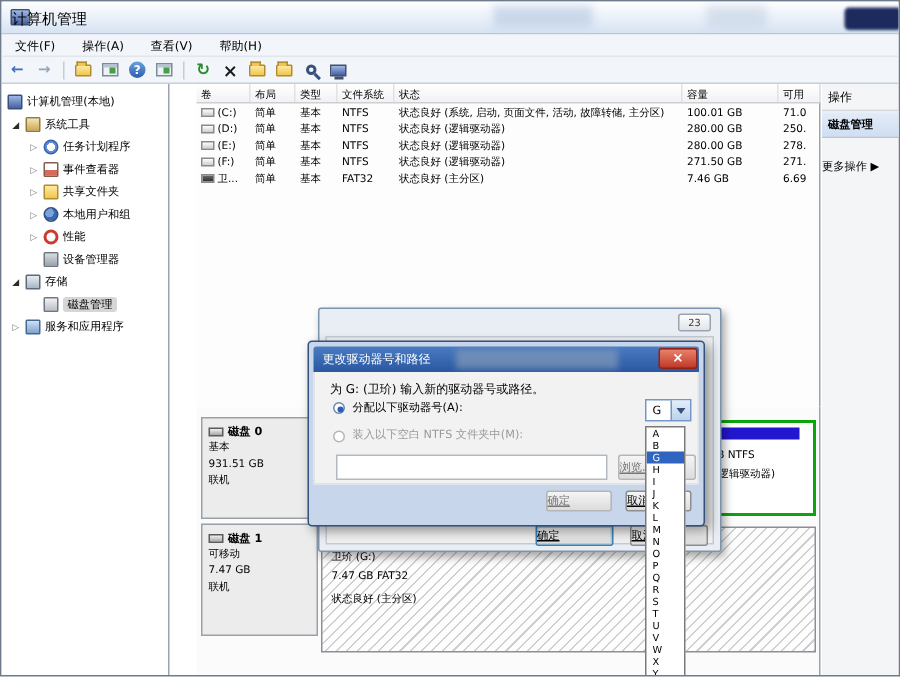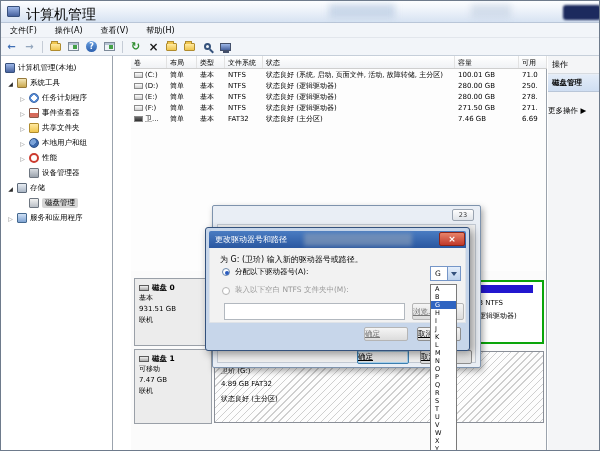--- a/index.html
+++ b/index.html
@@ -6,21 +6,21 @@
   html,body { width:600px; height:451px; overflow:hidden; }
   body { font-family:"DejaVu Sans","Liberation Sans",sans-serif; font-size:8px; color:#000;
          background:#fff; position:relative; border:1px solid #6e7b8c; }
   .abs { position:absolute; }
 
   
   .titlebar { left:0; top:0; width:600px; height:22px;
     background:linear-gradient(#fdfeff,#e7eef8 60%,#d7e3f2); border-bottom:1px solid #b9c6d8; }
   .win-ico { left:6px; top:5px; width:13px; height:11px; border:1px solid #37507c;
     background:linear-gradient(#9db7e8,#47629e); border-radius:1px; }
-  .win-title { left:25px; top:5px; font-size:14px; }
+  .win-title { left:7px; top:5px; font-size:10px; }
   .blur1 { left:328px; top:3px; width:66px; height:14px; background:rgba(175,195,220,.55); filter:blur(3px); }
   .blur2 { left:470px; top:3px; width:40px; height:14px; background:rgba(185,200,220,.45); filter:blur(3px); }
   .blur3 { left:562px; top:4px; width:38px; height:15px; background:#1c2a5e; border-radius:3px; filter:blur(1px); }
 
   
   .menubar { left:0; top:22px; width:600px; height:15px; background:#f2f5f9;
     border-bottom:1px solid #e2e6ec; display:flex; align-items:center; }
   .menu-item { padding:0 9px; line-height:15px; font-size:8px; }
   .toolbar { left:0; top:37px; width:600px; height:18px; background:#f2f5f9;
     border-bottom:1px solid #c6cfda; display:flex; align-items:center; padding-left:3px; gap:3px; }
@@ -331,23 +331,23 @@
 
   <div class="disk-label" style="left:3px;top:78px;height:75px;">
     <div class="disk-name">
         <div class="dsk-ico"></div>
         <span>磁盘 1</span>
       </div>
     <div>可移动</div>
     <div>7.47 GB</div>
     <div>联机</div>
   </div>
-  <div class="part-hatch" style="left:83px;top:80px;width:330px;height:72px;">
+  <div class="part-hatch" style="left:83px;top:80px;width:330px;height:84px;">
     <div class="ptxt" style="top:14px;">卫玠 (G:)</div>
-    <div class="ptxt" style="top:28px;">4.89 GB FAT32</div>
+    <div class="ptxt" style="top:28px;">7.47 GB FAT32</div>
     <div class="ptxt" style="top:42px;">状态良好 (主分区)</div>
   </div>
 </div>
 
 <div class="abs act-panel">
   <div class="act-title">操作</div>
   <div class="act-section">磁盘管理</div>
   <div class="act-more">更多操作  ▶</div>
 </div>
 

